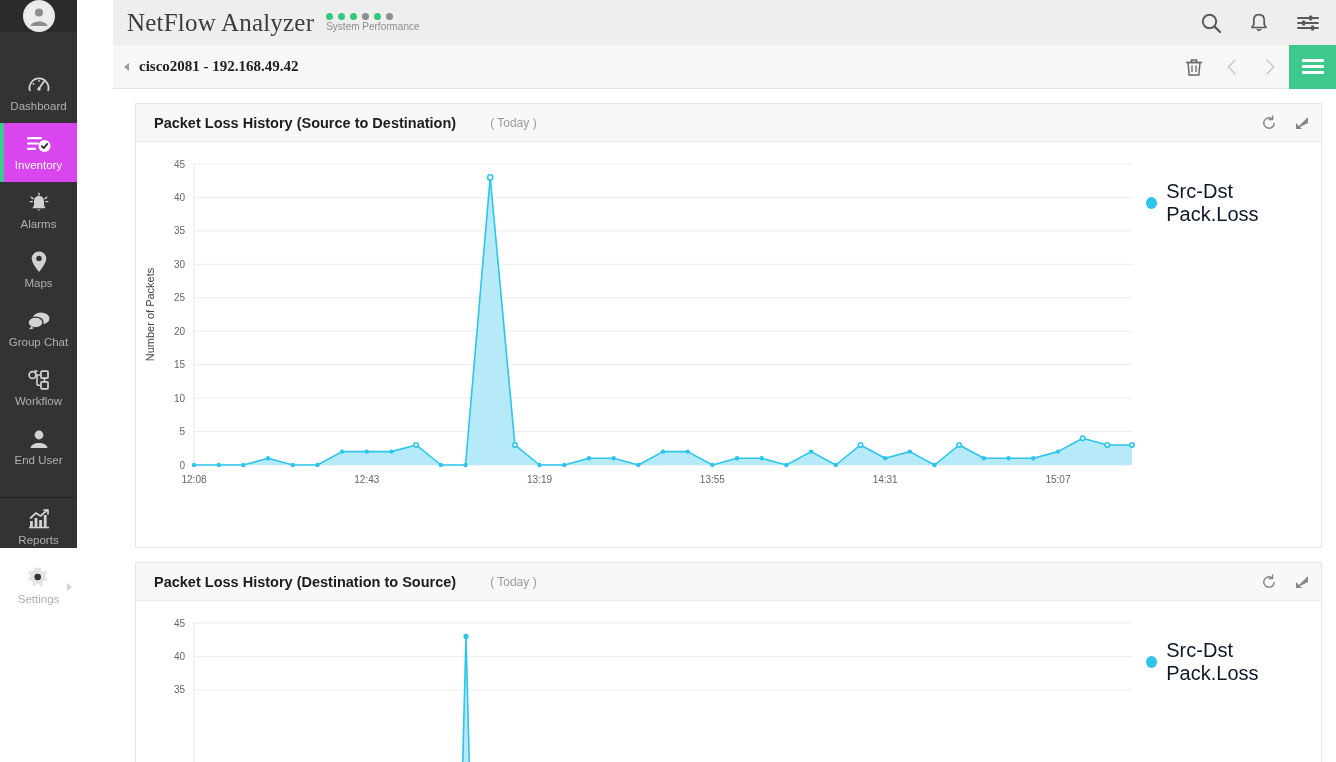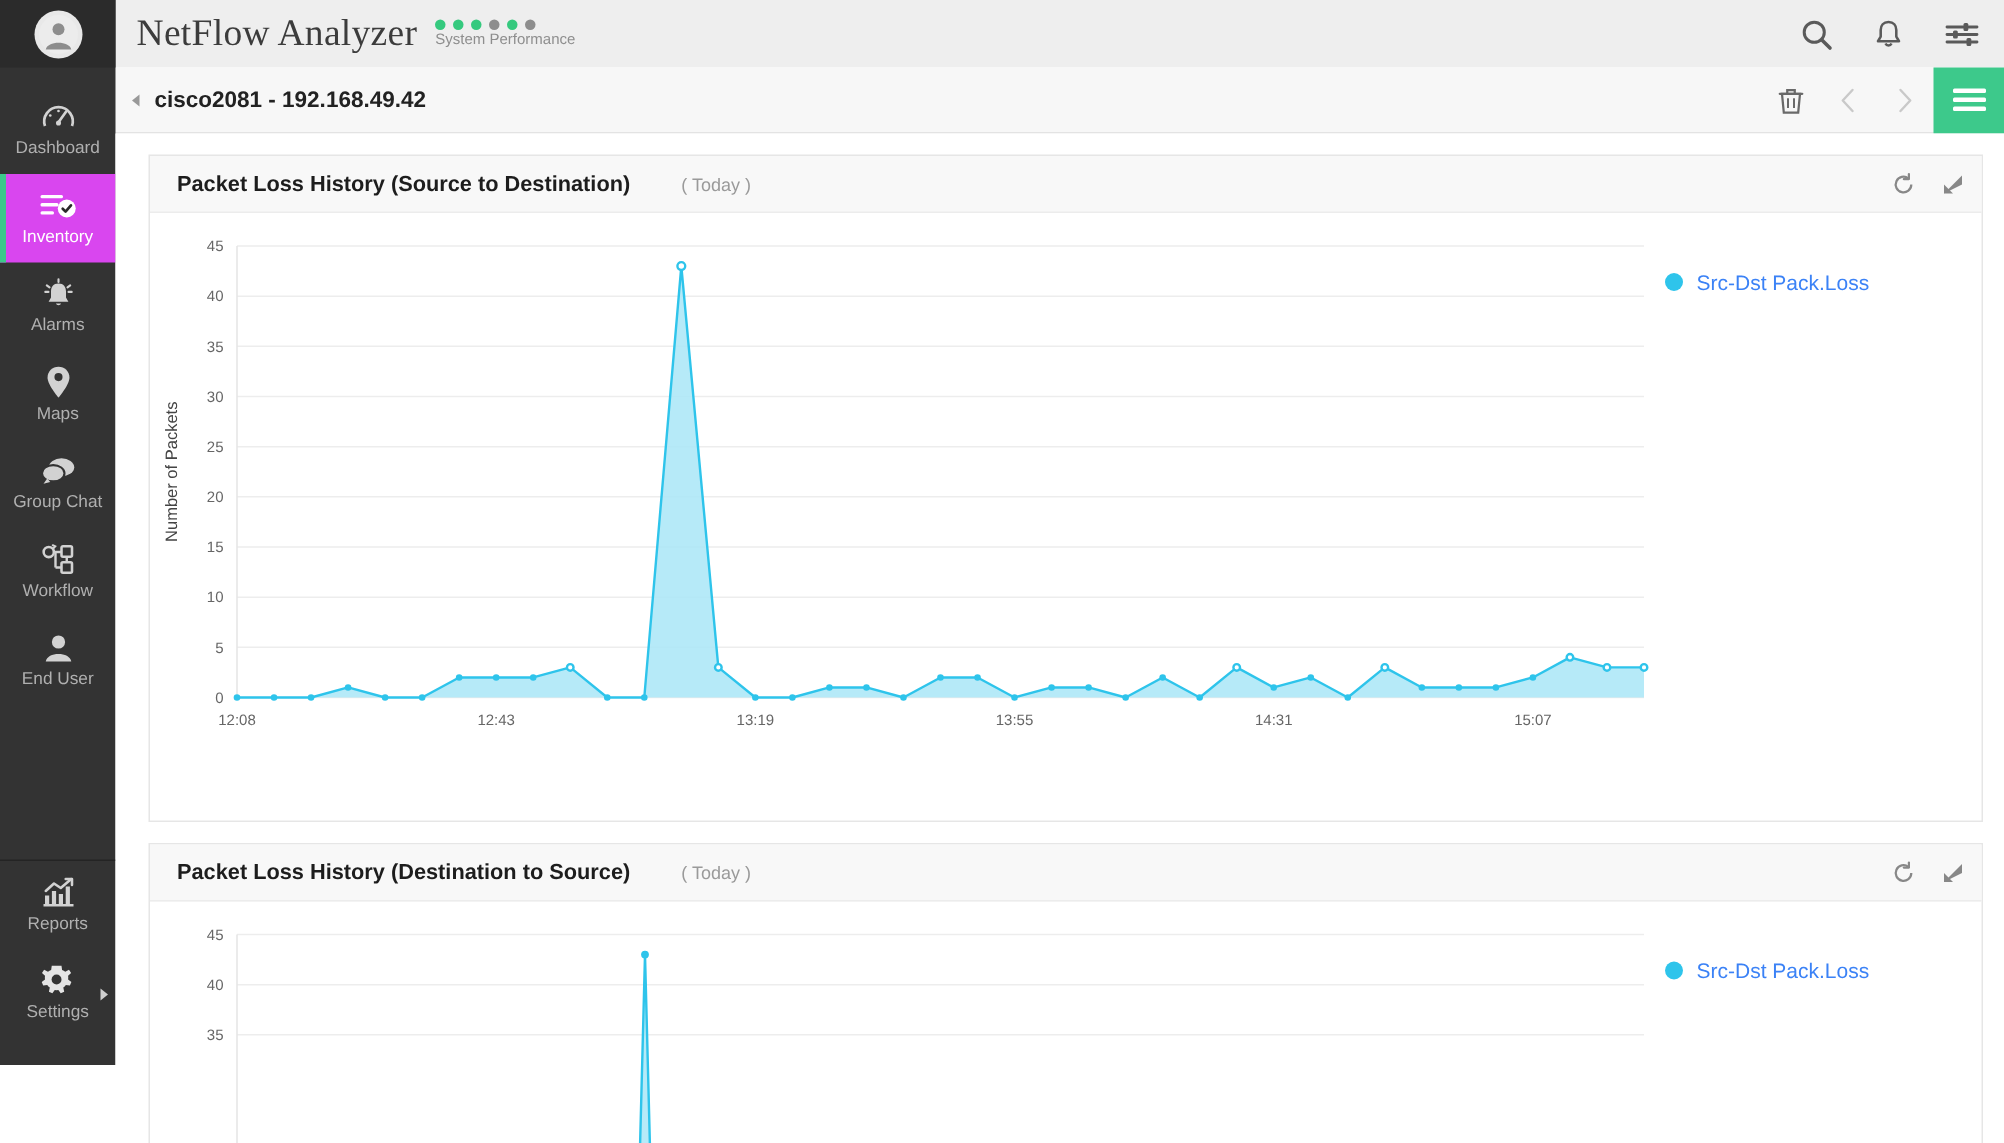--- a/index.html
+++ b/index.html
@@ -6,25 +6,26 @@
   html, body {
     width: 1336px; height: 762px;
     font-family: "Liberation Sans", sans-serif;
     background: #ffffff;
     overflow: hidden;
   }
   body { display: flex; }
 
   
   .sidebar {
-    width: 77px; height: 710px;
+    width: 77px; height: 548px;
     background: #333333;
     display: flex; flex-direction: column;
     flex-shrink: 0;
     position: relative;
+    gap: 20px;
   }
   .avatar-wrap {
     height: 45px;
     background: #2b2b2b;
     display: flex; align-items: center; justify-content: center;
   }
   .avatar {
     width: 32px; height: 32px; border-radius: 50%;
     background: #e8e8e8;
     display: flex; align-items: center; justify-content: center;
@@ -60,21 +61,21 @@
     position: absolute; right: 5px; top: 50%;
     transform: translateY(-50%);
     width: 0; height: 0;
     border-top: 4px solid transparent;
     border-bottom: 4px solid transparent;
     border-left: 5px solid #cfcfcf;
   }
   .sidebar-divider { height: 1px; background: #242424; }
 
   
-  .main { flex: 1; height: 762px; display: flex; flex-direction: column; background: #fff; }
+  .main { flex: 1; height: 762px; display: flex; flex-direction: column; background: #fff; padding-left: 36px; }
 
   .topbar {
     height: 45px; background: #eeeeee;
     display: flex; align-items: center;
     padding: 0 16px 0 14px;
     flex-shrink: 0;
   }
   .brand { font-family: "Liberation Serif", serif; font-size: 25px; color: #3c3c3c; letter-spacing: .2px;}
   .brand-sub { margin-left: 12px; display: flex; flex-direction: column; align-items: flex-start; }
   .dots { display: flex; gap: 5px; margin-bottom: 2px; }
@@ -83,20 +84,21 @@
   .topbar-spacer { flex: 1; }
   .topbar-icons { display: flex; align-items: center; gap: 26px; }
   .icon-btn { cursor: pointer; display: flex; align-items: center; justify-content: center; }
   .icon-btn svg { display: block; }
 
   .breadcrumbbar {
     height: 44px; background: #f7f7f7;
     border-bottom: 1px solid #e3e3e3;
     display: flex; align-items: center;
     flex-shrink: 0;
+    font-family: Liberation Serif, serif;
   }
   .bc-back {
     width: 26px; display: flex; align-items: center; justify-content: center;
     cursor: pointer;
   }
   .bc-back i {
     width: 0; height: 0;
     border-top: 4px solid transparent;
     border-bottom: 4px solid transparent;
     border-right: 5px solid #999;
@@ -124,21 +126,21 @@
   }
   .card-title { font-size: 14.5px; font-weight: bold; color: #1d1d1d; }
   .card-sub { font-size: 12px; color: #9a9a9a; margin-left: 10px; }
   .card-head-spacer { flex: 1; }
   .card-tools { display: flex; align-items: center; gap: 18px; }
 
   .card-body { position: relative; }
   .chart-area { display: flex; }
   .plot-wrap { position: relative; }
   .legend { padding-top: 38px; display: flex; flex-direction: column; gap: 10px; }
-  .legend-item { display: flex; align-items: center; gap: 9px; font-size: 14px; color: #3b82f6; }
+  .legend-item { display: flex; align-items: center; gap: 9px; font-size: 20px; color: #0f172a; }
   .legend-swatch { width: 12px; height: 12px; border-radius: 50%; }
 
   .svg-chart { display: block; }
   .tick-txt { font-size: 10px; fill: #666; }
   .axis-title { font-size: 11px; fill: #444; }
 </style>
 </head>
 <body>
 
 <aside class="sidebar">

